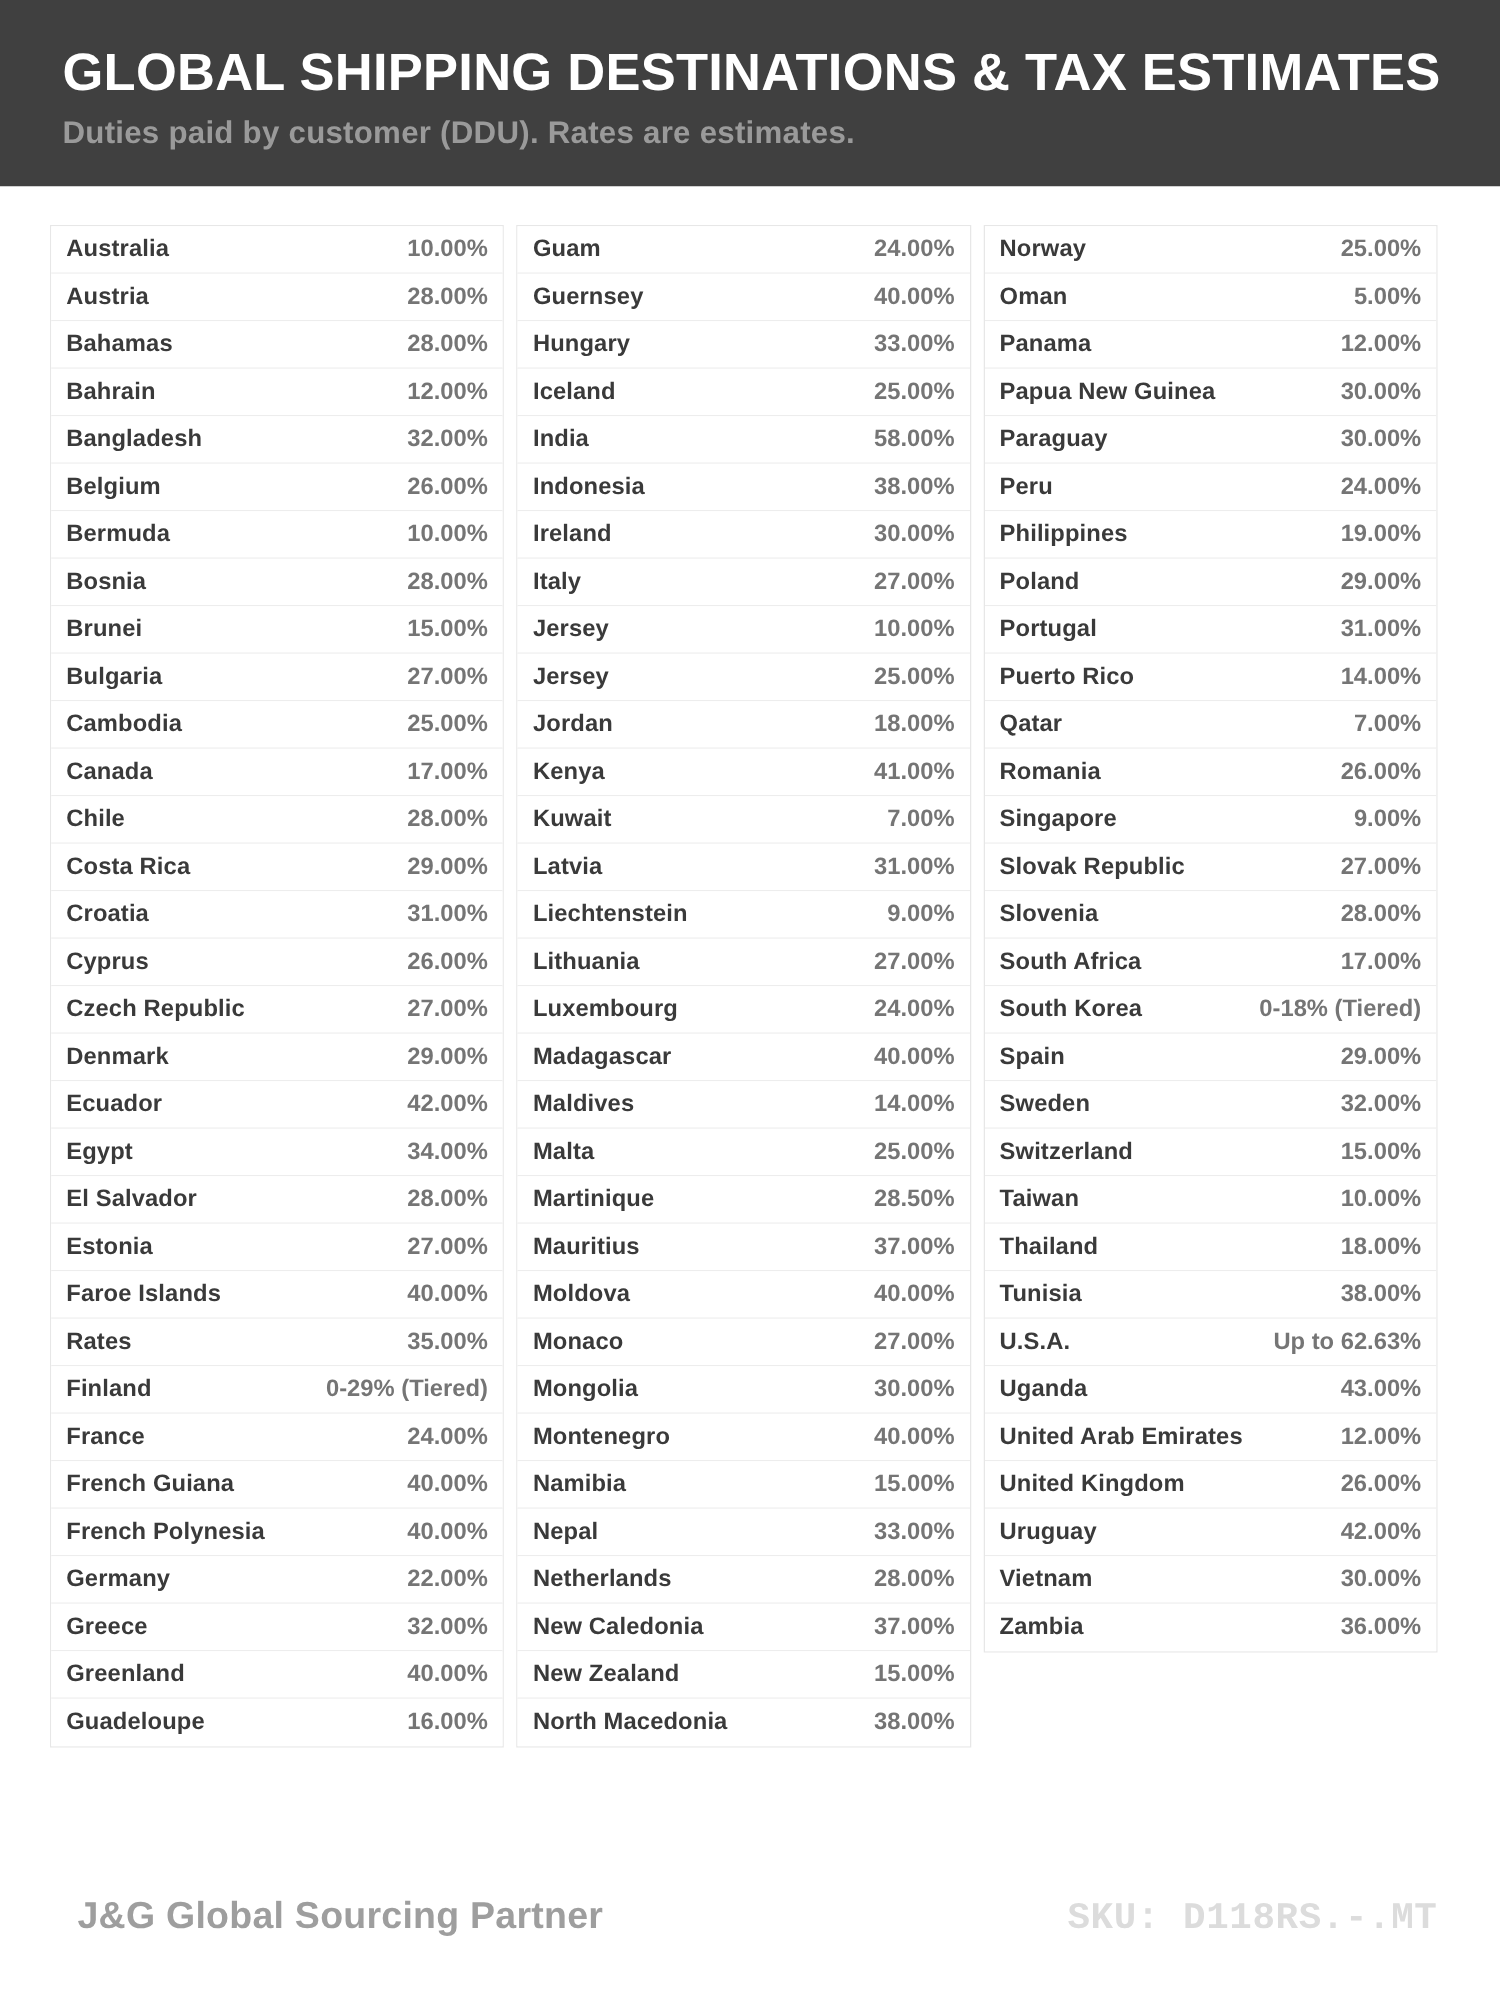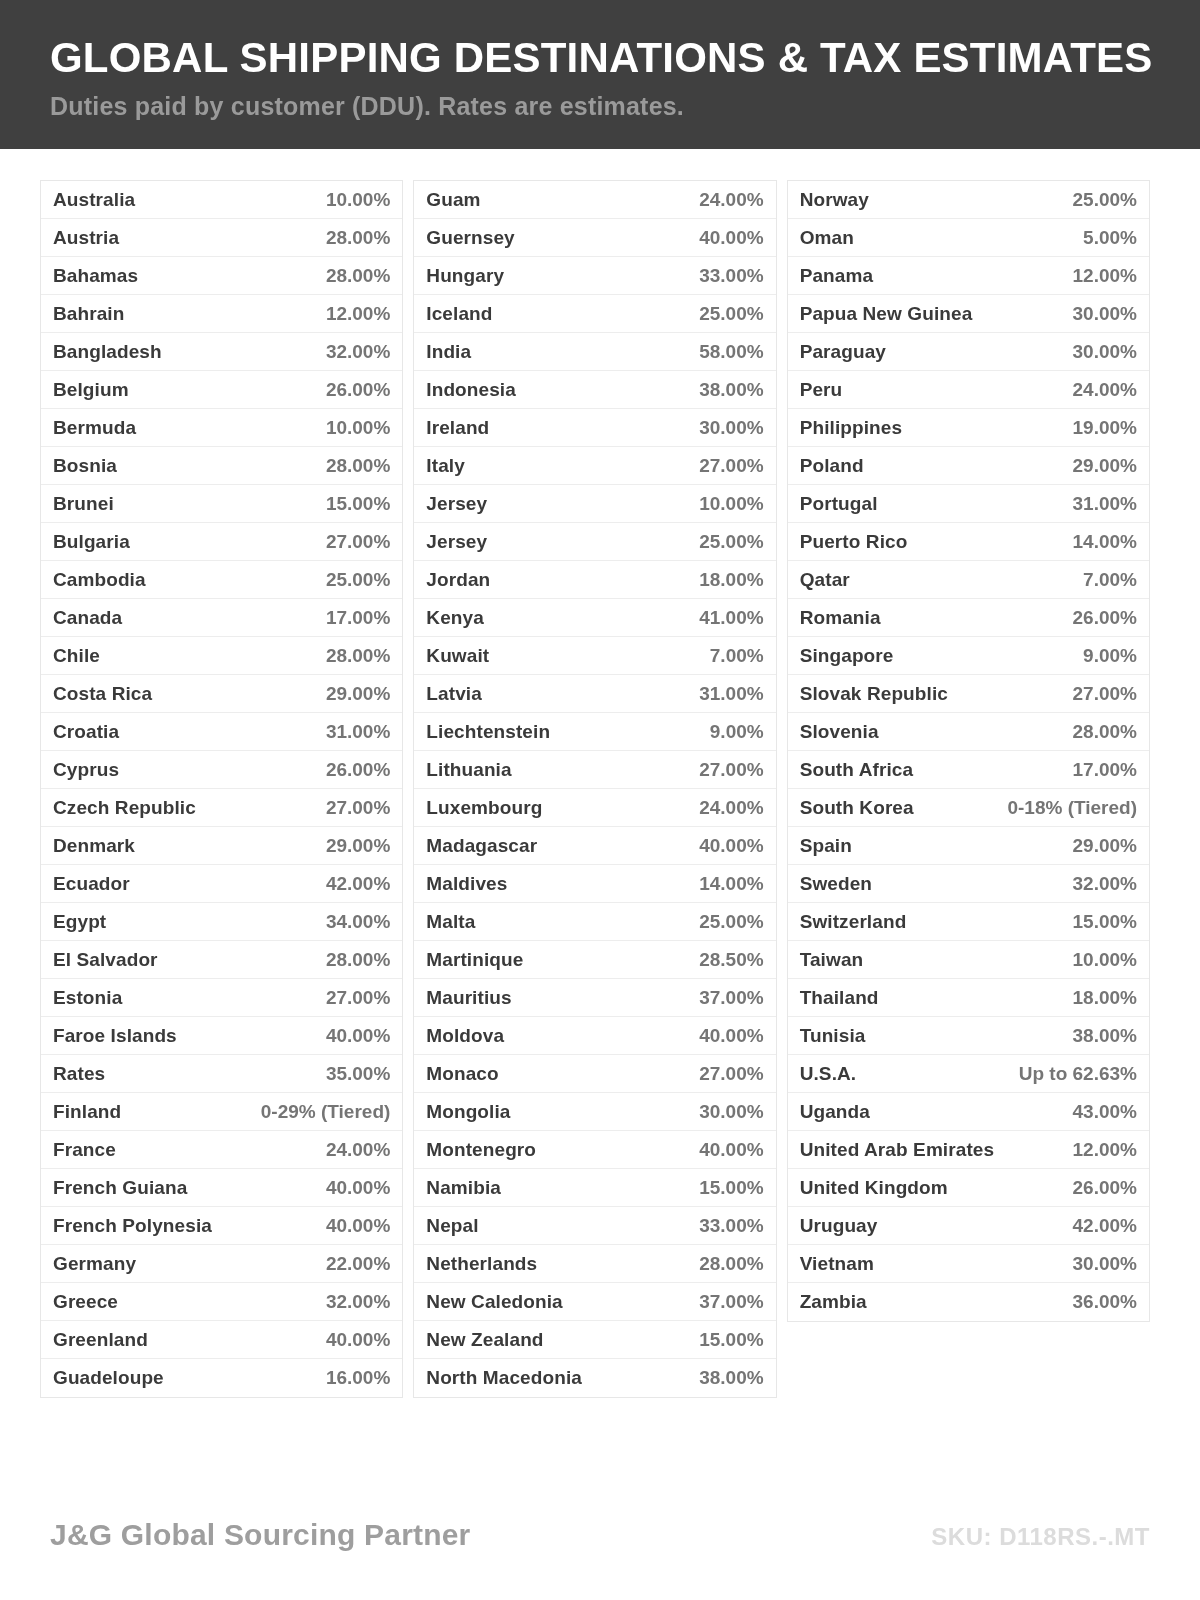--- a/index.html
+++ b/index.html
@@ -66,39 +66,40 @@
   .rate {
     color: #757575;
     font-size: 19px;
     font-weight: 700;
     white-space: nowrap;
     text-align: right;
   }
   
   .footer {
     position: absolute;
-    left: 0;
+    left: 12px;
     right: 0;
     bottom: 48px;
     padding: 0 50px;
     display: flex;
     justify-content: space-between;
     align-items: baseline;
   }
   .brand {
     color: #9e9e9e;
     font-size: 30px;
     font-weight: 800;
     letter-spacing: 0.2px;
   }
   .sku {
     color: #dcdcdc;
-    font-size: 24px;
+    font-size: 30px;
     font-weight: 700;
     letter-spacing: 0.5px;
+    font-family: Liberation Mono, monospace;
   }
 </style>
 </head>
 <body>
 
 <div class="page">
   <header class="header">
     <h1 class="title">GLOBAL SHIPPING DESTINATIONS &amp; TAX ESTIMATES</h1>
     <p class="subtitle">Duties paid by customer (DDU). Rates are estimates.</p>
   </header>

